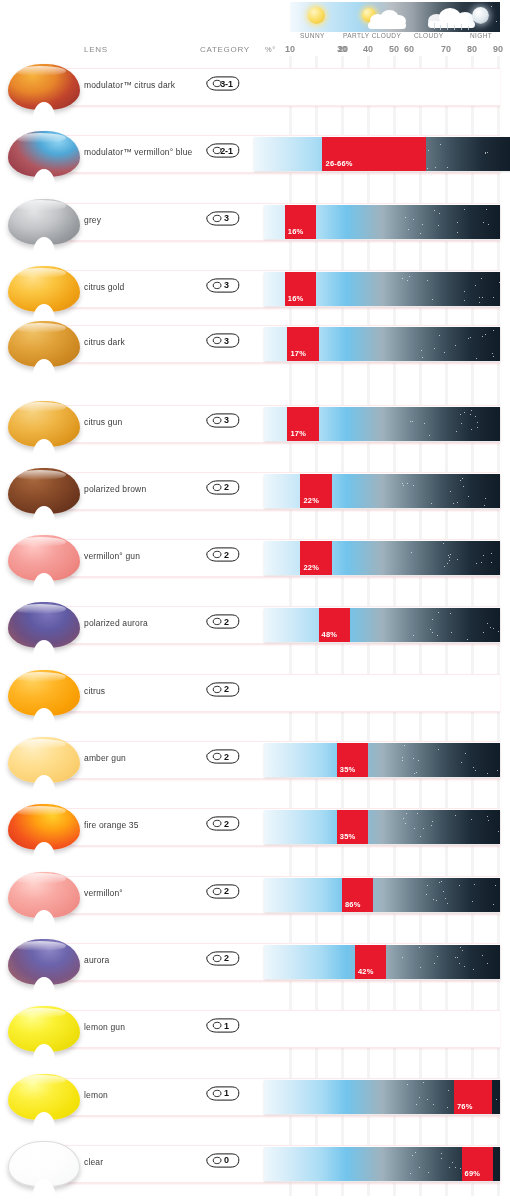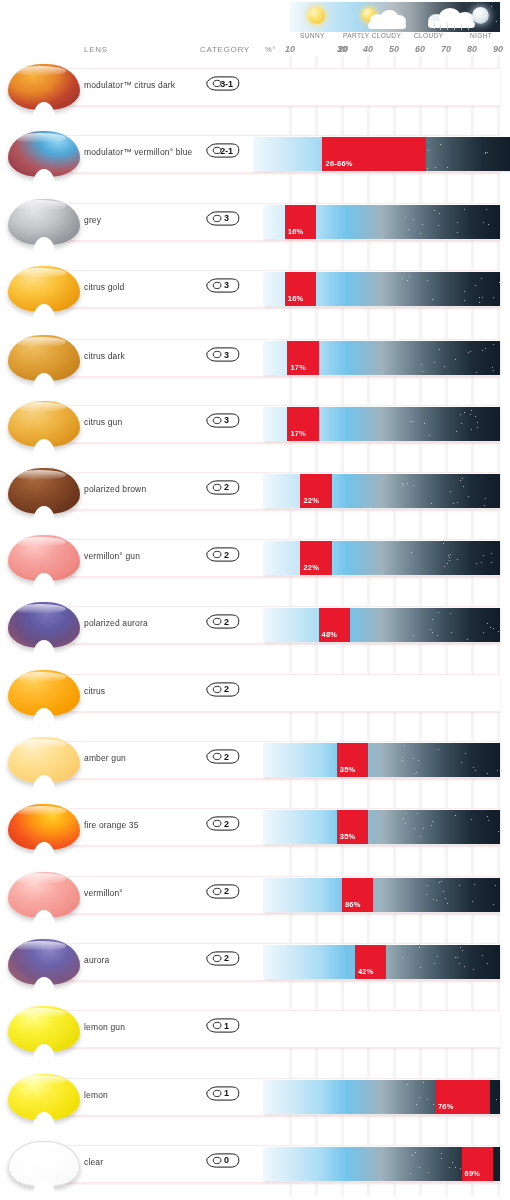--- a/index.html
+++ b/index.html
@@ -66,21 +66,21 @@
     font-size: 8px; letter-spacing: .7px;
     color: #8a8a8a;
   }
   #head-lens { left: 84px; top: 45px; }
   #head-category { left: 200px; top: 45px; }
   #head-pct { left: 265px; top: 45px; font-size: 7.5px; }
 
   .tick-label {
     position: absolute; top: 44px;
     font-size: 9px; font-weight: bold; color: #8d8d8d;
-    width: 18px; text-align: center; font-style: italic;
+    width: 18px; text-align: center;
   }
 
   
   #gridlines {
     position: absolute; left: 0; top: 56px;
     width: 510px; height: 1140px;
     pointer-events: none;
   }
   #gridlines i {
     position: absolute; top: 0; width: 3px; height: 1140px;
@@ -216,21 +216,21 @@
   <div class="col-head" id="head-lens">LENS</div>
   <div class="col-head" id="head-category">CATEGORY</div>
   <div class="col-head" id="head-pct">%°</div>
 
   <div id="tick-labels">
       <div class="tick-label" style="left: 281px;">10</div>
       <div class="tick-label" style="left: 307px; margin-left: 27px;">20</div>
       <div class="tick-label" style="left: 333px;">30</div>
       <div class="tick-label" style="left: 359px;">40</div>
       <div class="tick-label" style="left: 385px;">50</div>
-      <div class="tick-label" style="left: 411px;">60</div>
+      <div class="tick-label" style="left: 400px;">60</div>
       <div class="tick-label" style="left: 437px;">70</div>
       <div class="tick-label" style="left: 463px;">80</div>
       <div class="tick-label" style="left: 489px;">90</div>
     </div>
   <div id="gridlines">
       <i style="left: 289px;"></i>
       <i style="left: 315px;"></i>
       <i style="left: 341px;"></i>
       <i style="left: 367px;"></i>
       <i style="left: 393px;"></i>
@@ -352,21 +352,21 @@
             <i class="star" style="left:137.6px;top:6.1px;"></i>
             <i class="star" style="left:215.4px;top:25.0px;"></i>
             <i class="star" style="left:163.4px;top:7.7px;"></i>
             <i class="star" style="left:199.5px;top:19.0px;"></i>
           </div>
           <div class="bar-marker" style="left: 20.8px; width: 31.2px;">
             <span>16%</span>
           </div>
         </div>
       </div>
-      <div class="row" style="top: 327px; padding-left: 24px;">
+      <div class="row" style="top: 313px; padding-left: 24px;">
         <div class="row-plate"></div>
         <div class="lens-thumb">
           <div class="lens-shape" style="background:radial-gradient(ellipse at 34% 24%, #f0c164 0%, #e2a33b 36%, #cf8a22 70%, #b5761a 100%)">
             <div class="lens-gloss"></div>
           </div>
           <div class="lens-notch"></div>
         </div>
         <div class="lens-name">citrus dark</div>
         <div class="cat-badge"><svg width="34" height="15" viewBox="0 0 34 15">
             <path d="M3.2 4.0 C5.5 1.2 9 0.9 12 0.9 L25 0.9 C30 0.9 32.8 2.6 32.8 7.0 C32.8 11.6 29.6 14.1 25 14.1 L10.5 14.1 C5.8 14.1 2.0 12.3 1.0 8.6 C0.4 6.3 1.2 4.6 3.2 4.0 Z" fill="#ffffff" stroke="#1a1a1a" stroke-width="1"></path>
@@ -725,21 +725,21 @@
             <i class="star" style="left:143.0px;top:4.0px;"></i>
             <i class="star" style="left:231.7px;top:19.3px;"></i>
             <i class="star" style="left:195.5px;top:7.3px;"></i>
             <i class="star" style="left:215.5px;top:9.3px;"></i>
             <i class="star" style="left:204.8px;top:4.1px;"></i>
             <i class="star" style="left:183.0px;top:27.5px;"></i>
             <i class="star" style="left:221.0px;top:20.8px;"></i>
             <i class="star" style="left:155.0px;top:17.7px;"></i>
             <i class="star" style="left:158.5px;top:2.3px;"></i>
           </div>
-          <div class="bar-marker" style="left: 171px; width: 55px; text-decoration: underline;">
+          <div class="bar-marker" style="left: 190px; width: 38px; text-decoration: underline;">
             <span>76%</span>
           </div>
         </div>
       </div>
       <div class="row" style="top: 1132.8px;">
         <div class="row-plate"></div>
         <div class="lens-thumb">
           <div class="lens-shape" style="background:radial-gradient(ellipse at 36% 24%, #ffffff 0%, #fdfdfd 50%, #f6f7f8 100%);border:1px solid #dcdcdc">
             <div class="lens-gloss"></div>
           </div>

